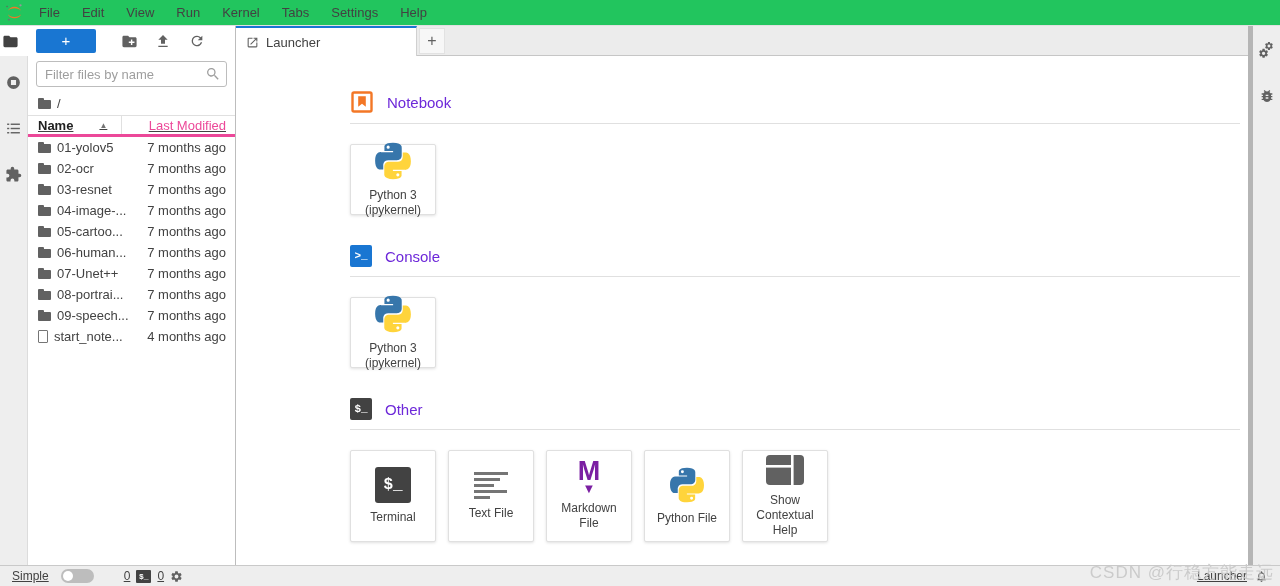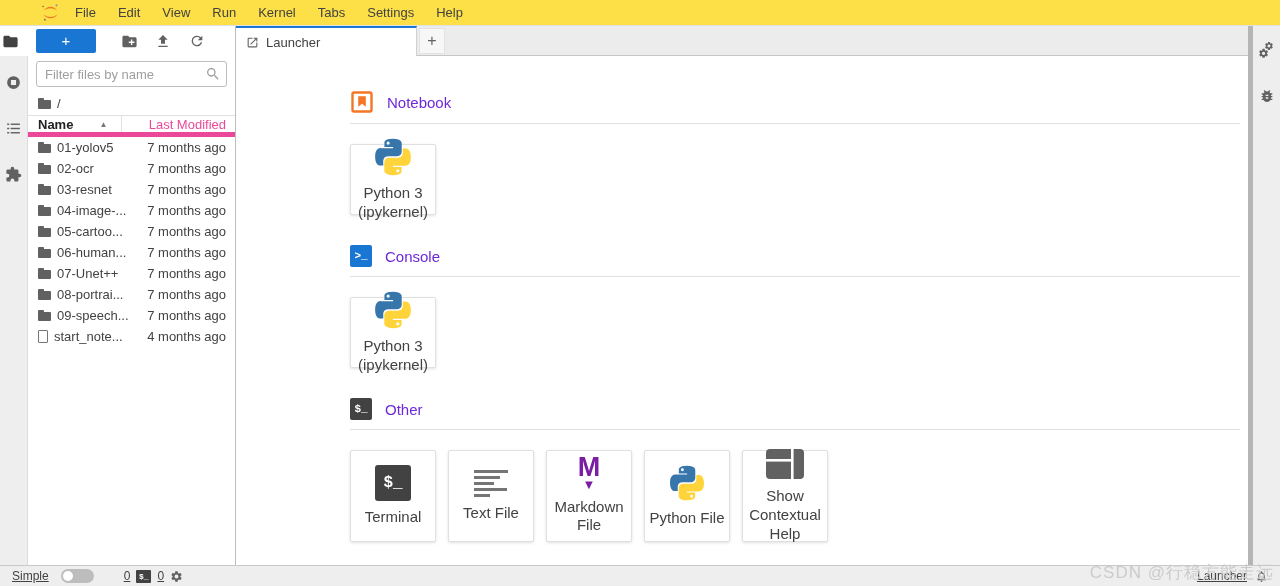--- a/index.html
+++ b/index.html
@@ -1,21 +1,21 @@
 <!DOCTYPE html>
 <html><head>
 <meta charset="utf-8">
 <style>
   * { box-sizing: border-box; margin: 0; padding: 0; }
   html,body { width:1280px; height:586px; overflow:hidden; }
   body { font-family:"Liberation Sans","DejaVu Sans",sans-serif; background:#fff; position:relative; font-size:13px; color:#424242; }
   .app { display:flex; flex-direction:column; height:100%; }
 
   
-  .menubar { height:26px; background:#fde047; border-bottom:1px solid #e0e0e0; display:flex; align-items:center; flex:0 0 auto;padding-left:36px; }
+  .menubar { height:26px; background:#22c55e; border-bottom:1px solid #e0e0e0; display:flex; align-items:center; flex:0 0 auto; }
   .logo { width:28px; display:flex; justify-content:center; align-items:center; }
   .menu-items { display:flex; align-items:center; height:100%; }
   .menu-item { padding:0 11px; height:100%; display:flex; align-items:center; color:#424242; cursor:pointer; }
 
   
   .body { flex:1 1 auto; display:flex; min-height:0; }
 
   
   .activity-left { width:28px; flex:0 0 auto; display:flex; flex-direction:column; background:#fff; }
   .activity-left .fb-slot { height:30px; display:flex; align-items:center; justify-content:center; background:#fff; }
@@ -25,21 +25,21 @@
   
   .filebrowser { width:208px; flex:0 0 auto; background:#fff; border-right:1px solid #bdbdbd; display:flex; flex-direction:column; }
   .fb-toolbar { height:30px; display:flex; align-items:center; padding:0 8px; gap:0; }
   .btn-new { width:60px; height:24px; background:#1976d2; color:#fff; border:none; border-radius:2px; font-size:15px; line-height:22px; cursor:pointer; margin-right:16px; }
   .tool-ico { width:34px; height:24px; display:flex; align-items:center; justify-content:center; cursor:pointer; }
   .fb-filter { margin:5px 8px 4px 8px; position:relative; }
   .fb-filter input { width:100%; height:26px; border:1px solid #bdbdbd; border-radius:3px; padding:0 26px 0 8px; font-size:13px; color:#424242; font-family:inherit; outline:none; }
   .fb-filter input::placeholder { color:#9e9e9e; }
   .fb-filter .search-ico { position:absolute; right:6px; top:5px; }
   .fb-crumb { height:24px; display:flex; align-items:center; padding:0 10px; gap:6px; color:#424242; }
-  .fb-head { height:22px; display:flex; align-items:center; border-top:1px solid #e0e0e0; border-bottom:5px solid #ec4899; font-size:13px; }
+  .fb-head { height:22px; display:flex; align-items:center; border-top:1px solid #e0e0e0; border-bottom:3px solid #ec4899; font-size:13px;text-decoration:underline; }
   .fb-head .col-name { flex:0 0 94px; padding-left:10px; font-weight:bold; color:#212121; display:flex; align-items:center; gap:26px; border-right:1px solid #e0e0e0; height:100%; cursor:pointer; }
   .sort-arrow { font-size:8px; color:#757575; }
   .fb-head .col-mod { flex:1; text-align:right; padding-right:9px; color:#ec4899; cursor:pointer; }
   .fb-list { flex:1; overflow:hidden; }
   .fb-row { height:21px; display:flex; align-items:center; padding-left:10px; cursor:pointer; }
   .fb-row .name { flex:1; display:flex; align-items:center; gap:6px; color:#424242; white-space:nowrap; overflow:hidden; }
   .fb-row .date { padding-right:9px; color:#424242; }
   .folder-ico { position:relative; width:13px; height:9px; background:#616161; border-radius:1px; flex:0 0 auto; margin-top:2px; }
   .folder-ico::before { content:""; position:absolute; top:-2px; left:0; width:6px; height:3px; background:#616161; border-radius:1px 1px 0 0; }
   .file-ico { width:10px; height:13px; border:1.3px solid #757575; border-radius:1px; background:#fff; flex:0 0 auto; }
@@ -50,21 +50,21 @@
   .tab { width:181px; height:30px; background:#fff; border-top:2px solid #1976d2; border-right:1px solid #d0d0d0; display:flex; align-items:center; gap:7px; padding:0 10px; color:#424242; margin-bottom:-1px; cursor:pointer; }
   .tab-add { width:26px; height:26px; margin:0 0 1px 2px; background:#f7f7f7; border:1px solid #e2e2e2; display:flex; align-items:center; justify-content:center; color:#616161; font-size:16px; cursor:pointer; }
   .launcher { flex:1; overflow:hidden; padding:34px 8px 0 114px; position:relative; }
   .section-head { display:flex; align-items:center; gap:13px; }
   .section-title { font-size:15px; font-weight:500; color:#6d28d9; }
   .section-rule { border:none; border-top:1px solid #e0e0e0; margin-top:9px; }
   .cards { display:flex; gap:12px; margin-top:20px; }
   .card { width:86px; background:#fff; border:1px solid #e0e0e0; border-radius:2px; box-shadow:0 1px 3px rgba(0,0,0,0.12); display:flex; flex-direction:column; align-items:center; justify-content:center; gap:7px; cursor:pointer; }
   .card.kern { height:71px; }
   .card.oth { height:92px; }
-  .card-label { font-size:15px; color:#424242; text-align:center; line-height:1.25; padding:0 4px; }
+  .card-label { font-size:12px; color:#424242; text-align:center; line-height:1.25; padding:0 4px; }
   .sec-gap { margin-top:30px; }
 
   
   .sq-ico { display:flex; align-items:center; justify-content:center; color:#fff; font-family:"Liberation Mono","DejaVu Sans Mono",monospace; font-weight:bold; border-radius:2px; }
   .console-ico { width:22px; height:22px; background:#1976d2; font-size:11px; }
   .other-ico { width:22px; height:22px; background:#424242; font-size:11px; }
   .terminal-ico { width:36px; height:36px; background:#424242; font-size:16px; border-radius:3px; }
   .mini-term { width:15px; height:13px; background:#424242; font-size:8px; border-radius:1px; }
   .textfile-ico { width:34px; display:flex; flex-direction:column; gap:3px; }
   .textfile-ico i { height:3px; background:#757575; display:block; }

